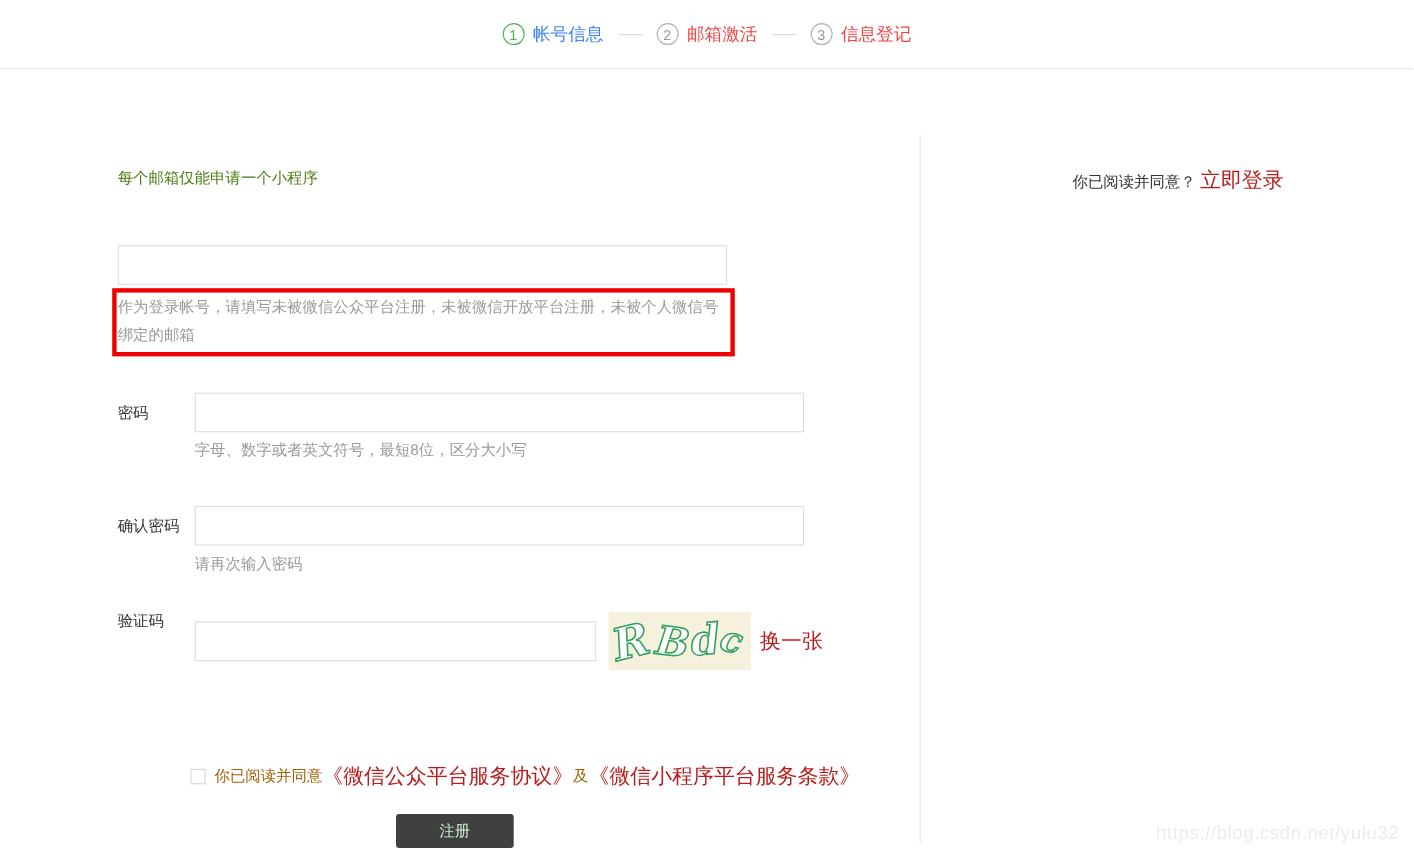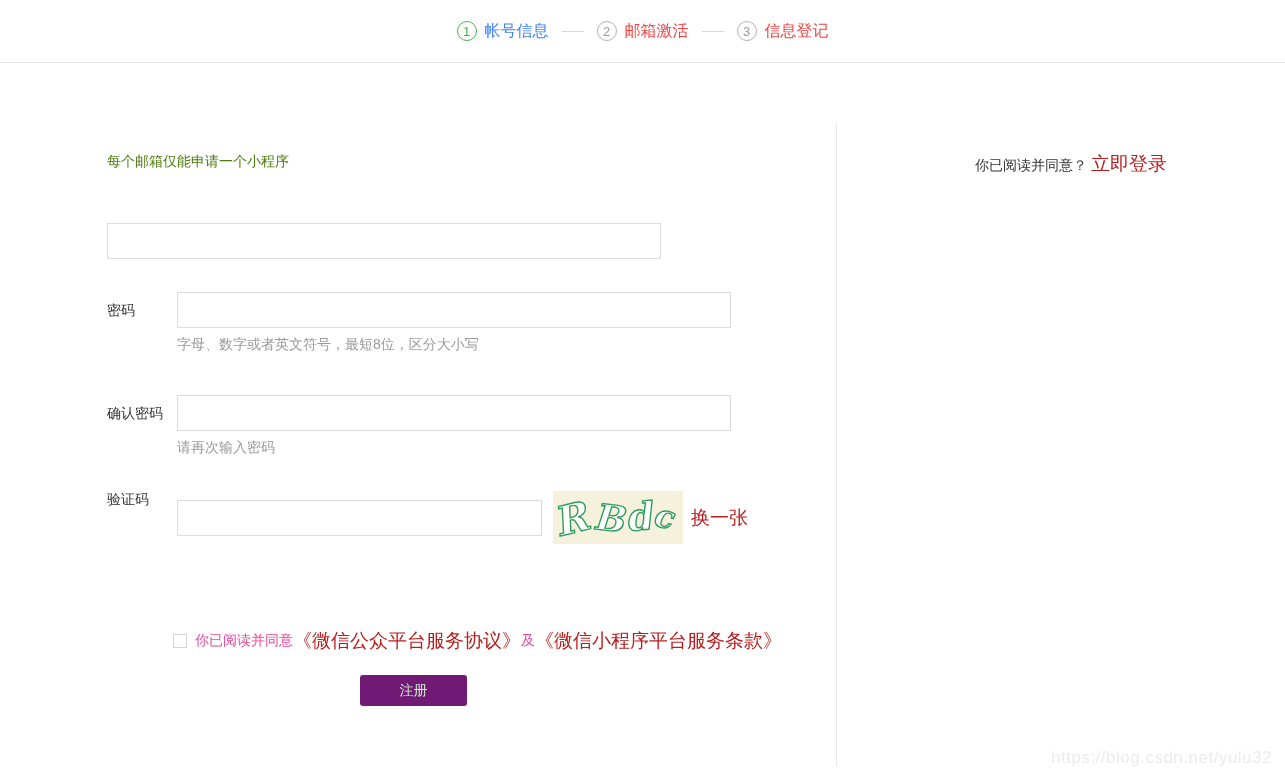--- a/index.html
+++ b/index.html
@@ -39,24 +39,24 @@
     padding:0 10px; font-size:14px; outline:none; }
   .captcha-wrap { display:flex; align-items:center; }
   .captcha-img { margin-left:11px; cursor:pointer; display:block; }
   a.link { color:#b91c1c; text-decoration:none; cursor:pointer; font-size:19px; }
   .refresh { margin-left:8px; }
 
   .row-agree { margin-top:84px; margin-left:173px; display:flex; align-items:center;
     font-size:14px; }
   .cb { width:14px; height:14px; border:1px solid #d5d5d5; background:#fff;
     display:inline-block; margin-right:8px; flex-shrink:0; cursor:pointer; }
-  .agree-text { color:#ec4899; }
+  .agree-text { color:#a16207; }
 
   .btn-submit { display:block; margin:21px 0 0 360px; width:107px; height:31px;
-    background:#701a75; color:#cdeccd; border:none; border-radius:3px;
+    background:#404040; color:#cdeccd; border:none; border-radius:3px;
     font-size:14px; font-family:inherit; cursor:pointer; }
 
   
   .vdivider { position:absolute; left:836px; top:123px; width:1px; height:643px;
     background:#e5e5e5; }
   .right { position:absolute; left:975px; top:151px; font-size:14px; }
 
   .watermark { position:absolute; right:13px; bottom:8px; font-size:17px;
     color:#ececec; letter-spacing:0.5px; }
 </style>
@@ -83,20 +83,23 @@
       </div>
     </nav>
   </header>
 
   <main class="left">
     <p class="intro">每个邮箱仅能申请一个小程序</p>
 
     <div class="row row-email">
       <div class="field">
         <input class="txt" type="text" value="" style="">
+        <div class="hint-box">
+          <p class="hint">作为登录帐号，请填写未被微信公众平台注册，未被微信开放平台注册，未被个人微信号绑定的邮箱</p>
+        </div>
       </div>
     </div>
 
     <div class="row row-pwd">
       <label class="flabel">密码</label>
       <div class="field">
         <input class="txt" type="password" value="" style="">
         <p class="plain-hint">字母、数字或者英文符号，最短8位，区分大小写</p>
       </div>
     </div>

